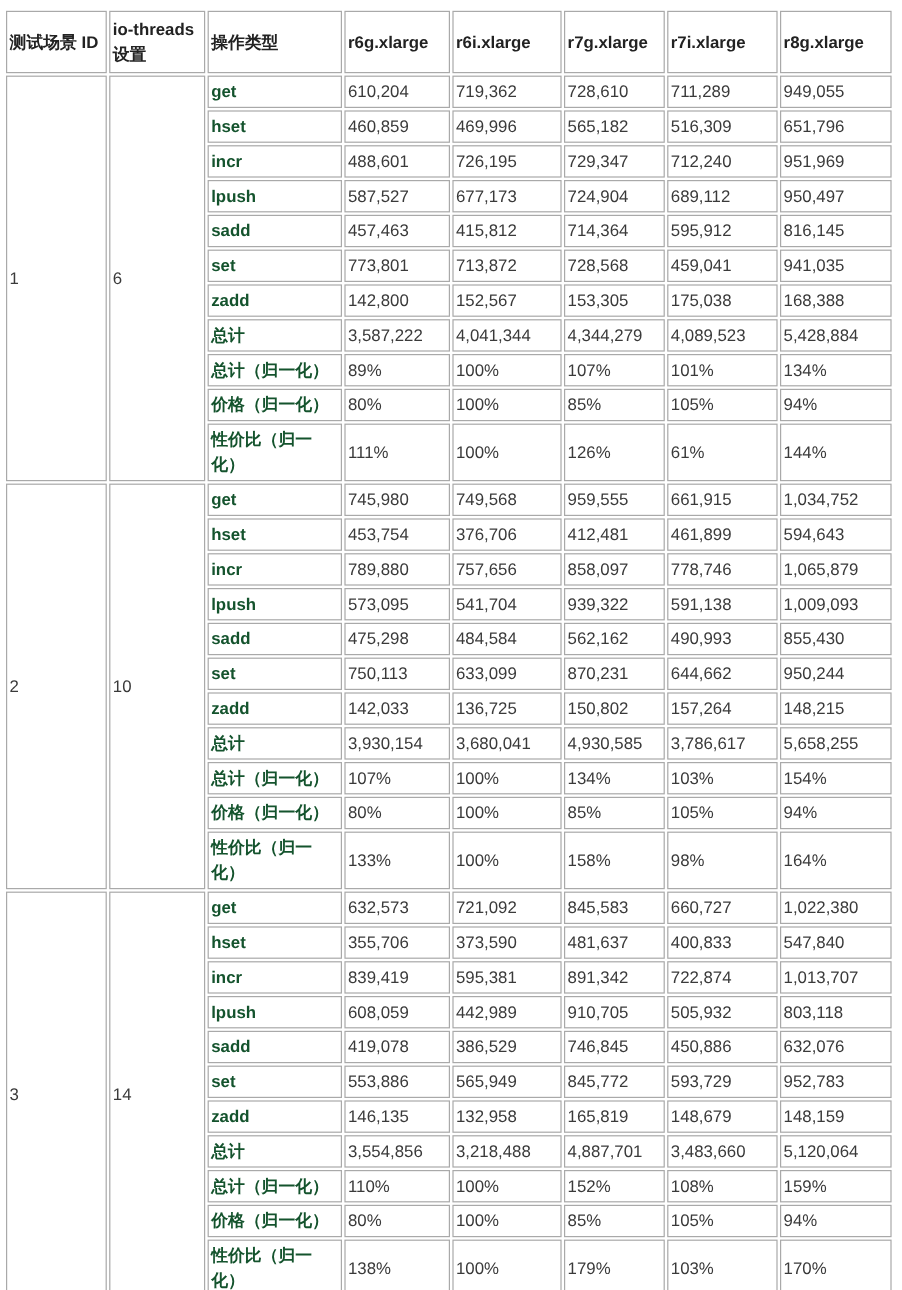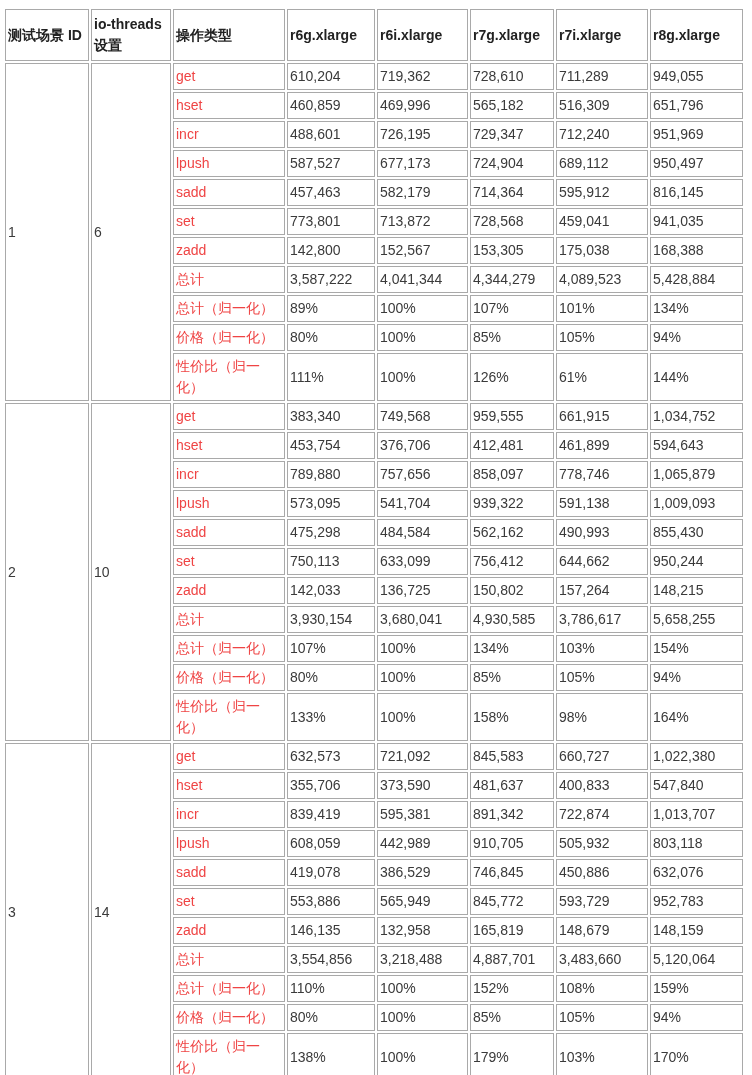--- a/index.html
+++ b/index.html
@@ -31,22 +31,22 @@
     vertical-align: middle;
     line-height: 21px;
     overflow: hidden;
   }
   table.bench th {
     font-weight: bold;
     color: #222222;
     padding: 4px 2px;
   }
   td.op {
-    font-weight: normal;
-    color: #ef4444;
+    font-weight: bold;
+    color: #14532d;
   }
   td.val, td.span-cell {
     font-weight: normal;
     color: #3a3a3a;
   }
 </style>
 </head>
 <body>
 
 <div class="page">
@@ -104,21 +104,21 @@
           <td class="op">lpush</td>
           <td class="val">587,527</td>
           <td class="val">677,173</td>
           <td class="val">724,904</td>
           <td class="val">689,112</td>
           <td class="val">950,497</td>
         </tr>
         <tr>
           <td class="op">sadd</td>
           <td class="val">457,463</td>
-          <td class="val">582,179</td>
+          <td class="val">415,812</td>
           <td class="val">714,364</td>
           <td class="val">595,912</td>
           <td class="val">816,145</td>
         </tr>
         <tr>
           <td class="op">set</td>
           <td class="val">773,801</td>
           <td class="val">713,872</td>
           <td class="val">728,568</td>
           <td class="val">459,041</td>
@@ -161,21 +161,21 @@
           <td class="val">111%</td>
           <td class="val">100%</td>
           <td class="val">126%</td>
           <td class="val">61%</td>
           <td class="val">144%</td>
         </tr>
         <tr>
           <td class="span-cell" rowspan="11">2</td>
           <td class="span-cell" rowspan="11">10</td>
           <td class="op">get</td>
-          <td class="val">383,340</td>
+          <td class="val">745,980</td>
           <td class="val">749,568</td>
           <td class="val">959,555</td>
           <td class="val">661,915</td>
           <td class="val">1,034,752</td>
         </tr>
         <tr>
           <td class="op">hset</td>
           <td class="val">453,754</td>
           <td class="val">376,706</td>
           <td class="val">412,481</td>
@@ -203,21 +203,21 @@
           <td class="val">475,298</td>
           <td class="val">484,584</td>
           <td class="val">562,162</td>
           <td class="val">490,993</td>
           <td class="val">855,430</td>
         </tr>
         <tr>
           <td class="op">set</td>
           <td class="val">750,113</td>
           <td class="val">633,099</td>
-          <td class="val">756,412</td>
+          <td class="val">870,231</td>
           <td class="val">644,662</td>
           <td class="val">950,244</td>
         </tr>
         <tr>
           <td class="op">zadd</td>
           <td class="val">142,033</td>
           <td class="val">136,725</td>
           <td class="val">150,802</td>
           <td class="val">157,264</td>
           <td class="val">148,215</td>

